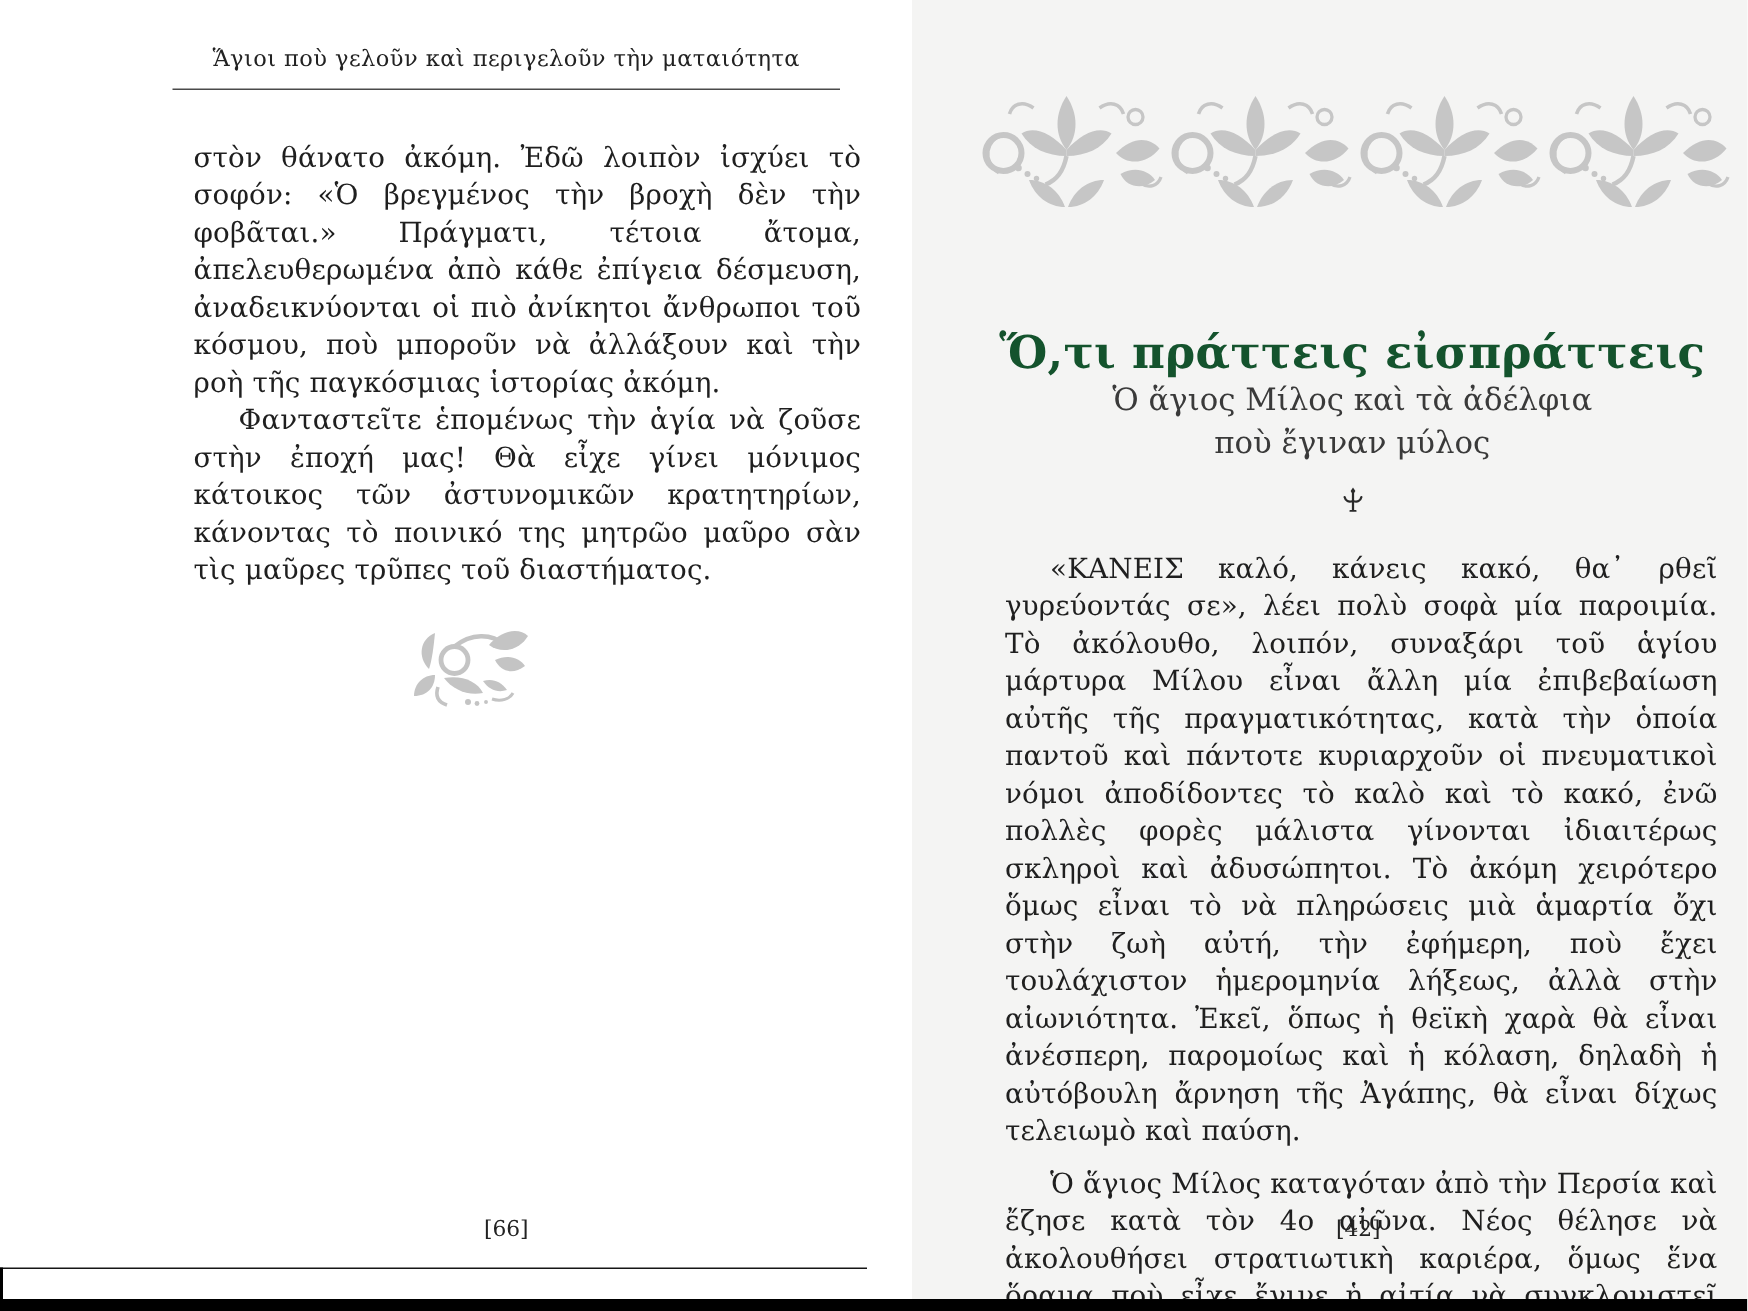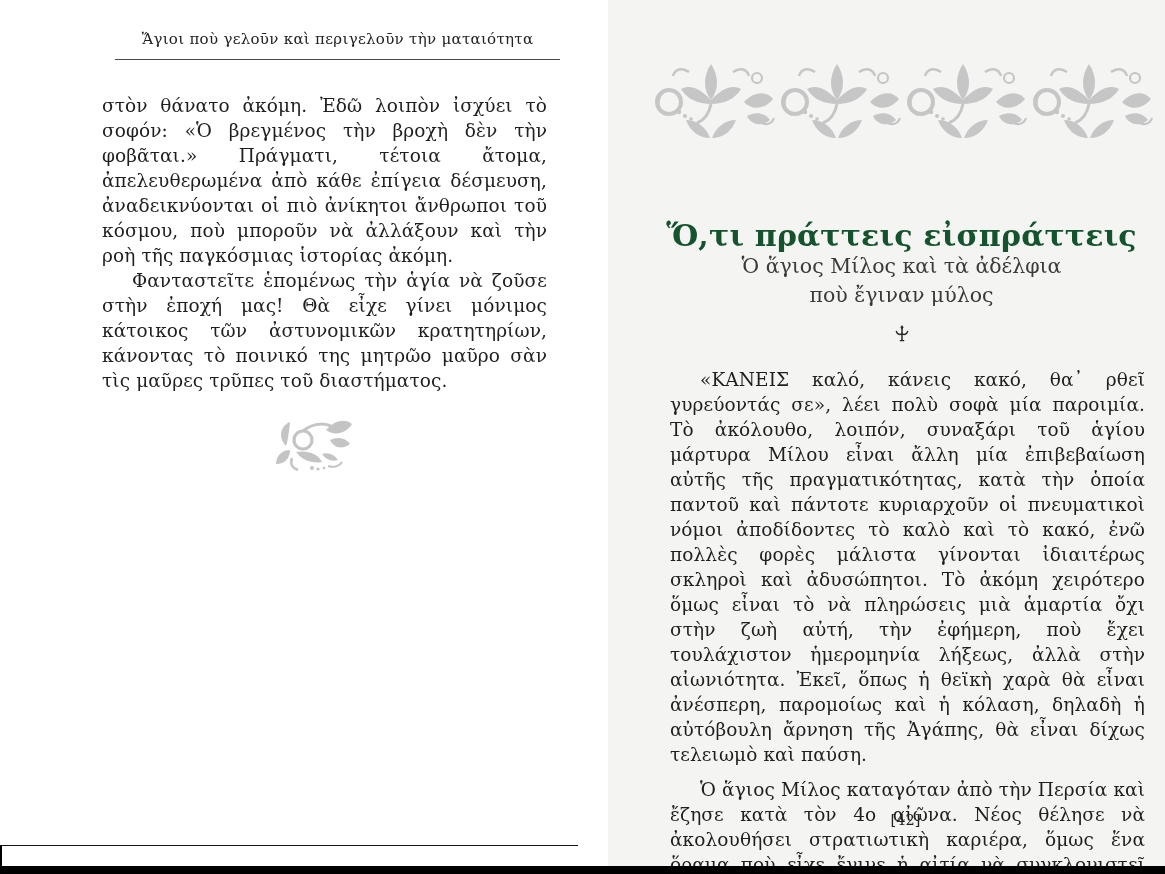--- a/index.html
+++ b/index.html
@@ -21,21 +21,21 @@
   
   .running-header {
     position: absolute; top: 30px; left: 85px; width: 445px;
     text-align: center; font-size: 15px; letter-spacing: 0.3px; color: #222;
   }
   .header-rule {
     position: absolute; top: 59px; left: 85px; width: 445px;
     border-top: 1px solid #4a4a4a; height: 0;
   }
   .body-text {
-    position: absolute; left: 72px; width: 445px; top: 93px;
+    position: absolute; left: 99px; width: 445px; top: 93px;
     font-size: 18.5px; line-height: 25px; text-align: justify;
     letter-spacing: 0.1px;
   }
   .body-text p { margin: 0; text-indent: 30px; }
   .body-text p.no-indent { text-indent: 0; }
 
   .left-flourish { position: absolute; top: 416px; left: 246px; }
 
   .page-number {
     position: absolute; top: 812px; text-align: center;
@@ -103,20 +103,21 @@
           <path d="M46,38 C50,44 56,46 62,44 C58,38 52,36 46,38 Z" stroke="none"></path>
           <path d="M16,42 C14,48 16,52 22,54" fill="none" stroke-width="2.4"></path>
           <circle cx="36" cy="52" r="2" stroke="none"></circle>
           <circle cx="42" cy="53" r="1.6" stroke="none"></circle>
           <circle cx="48" cy="52" r="1.3" stroke="none"></circle>
           <path d="M52,50 C58,52 64,50 66,46" fill="none" stroke-width="2"></path>
         </g>
       </svg>
     </div>
 
+    <div class="page-number">[66]</div>
   </div>
 
   <div class="page" id="page-right">
 
     <div class="ornament-band">
       <svg width="506" height="84" viewBox="0 0 506 84" aria-hidden="true">
         <defs>
           <g id="motif" fill="#c6c6c6" stroke="#c6c6c6">
             <path d="M63,4 C55,16 55,30 63,40 C71,30 71,16 63,4 Z" stroke="none"></path>
             <path d="M63,40 C52,28 41,24 33,29 C39,39 50,44 63,44 Z" stroke="none"></path>

